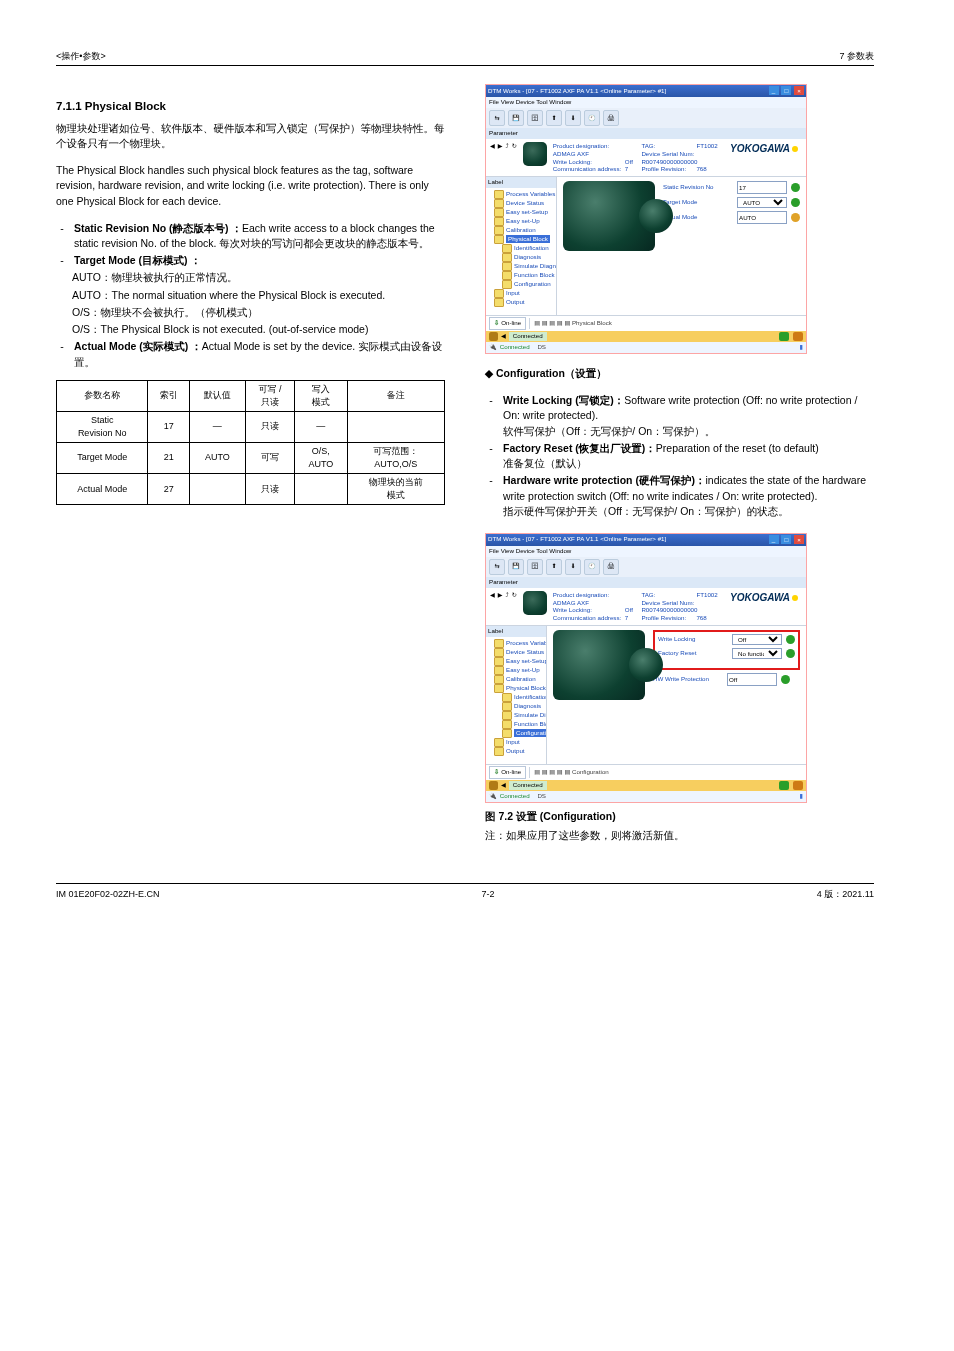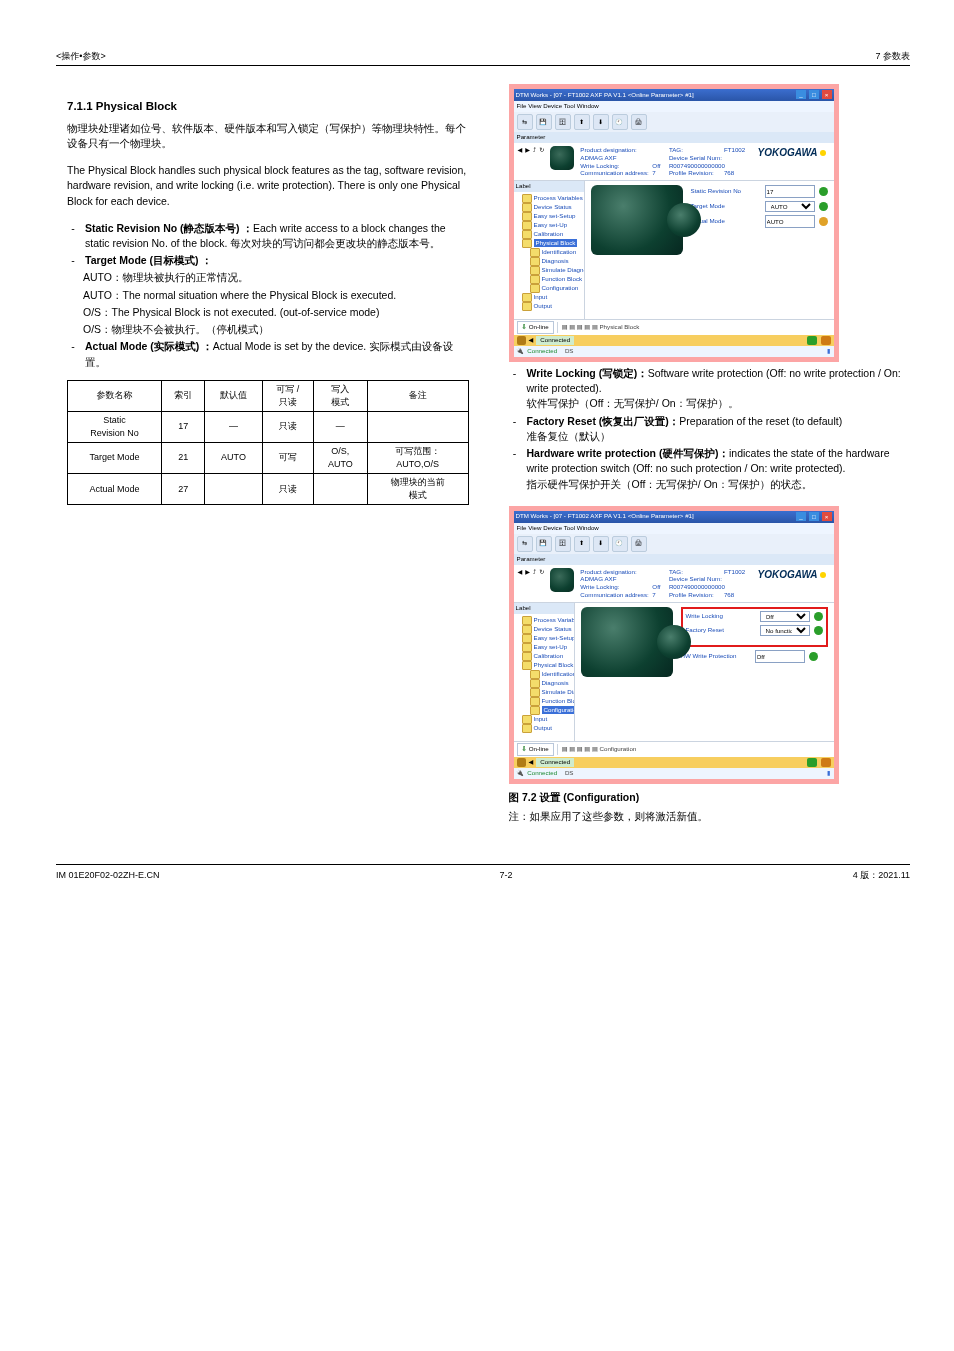--- a/index.html
+++ b/index.html
@@ -3,42 +3,41 @@
 <meta charset="utf-8">
 <style>
   body {
     margin: 0;
     padding: 0;
     font-family: Arial, sans-serif;
     background: #fff;
     width: 954px;
   }
   .page {
-    padding: 50px 44px 50px 56px;
+    padding: 50px 80px 50px 56px;
     position: relative;
     font-size: 10.5px;
     line-height: 1.45;
     color: #000;
   }
   .header-row {
     display: flex;
     justify-content: space-between;
     font-size: 9px;
     color: #000;
     margin-bottom: 2px;
   }
   .hr {
     border: none;
     border-top: 1px solid #000;
     margin: 2px 0 18px 0;
   }
   .two-col {
     display: flex;
     gap: 40px;
-    margin-left: 11px;
   }
   .col {
     flex: 1;
     min-width: 0;
   }
   .txt { margin: 0 0 12px 0; }
   .indent {
     display: flex;
     gap: 6px;
     margin: 0 0 2px 0;
@@ -68,21 +67,21 @@
 
   .fig-caption {
     font-weight: bold;
     font-size: 10.5px;
     margin: 6px 0 4px 0;
   }
 
   
   .screenshot {
     width: 320px;
-    border: 5px solid #fca5a5;
+    border: 1px solid #fca5a5;
     font-size: 6.2px;
     font-family: Tahoma, Arial, sans-serif;
     margin-bottom: 4px;
   }
   .titlebar {
     background: linear-gradient(#3b6ecf, #2a55a8);
     color: #fff;
     padding: 1px 2px;
     display: flex;
     justify-content: space-between;
@@ -284,25 +283,25 @@
       <div class="indent item">
           <span></span>
           <span>AUTO：物理块被执行的正常情况。</span>
         </div>
       <div class="indent item">
           <span></span>
           <span>AUTO：The normal situation where the Physical Block is executed.</span>
         </div>
       <div class="indent item">
           <span></span>
-          <span>O/S：The Physical Block is not executed. (out-of-service mode)</span>
+          <span>O/S：物理块不会被执行。（停机模式）</span>
         </div>
       <div class="indent item">
           <span></span>
-          <span>O/S：物理块不会被执行。（停机模式）</span>
+          <span>O/S：The Physical Block is not executed. (out-of-service mode)</span>
         </div>
       <div class="indent">
         <span class="bullet">-</span>
         <div><b>Actual Mode (实际模式) ：</b><span>Actual Mode is set by the device. 实际模式由设备设置。</span></div>
       </div>
 
       <table class="params">
         <thead>
           <tr>
             <th>参数名称</th>
@@ -448,31 +447,32 @@
               <span class="sock"></span>
               <span class="db"></span>
             </span>
         </div>
         <div class="statusbar2">
           <span class="connected"><span>🔌</span><span>Connected</span> &nbsp; <span class="dset">DS</span></span>
           <span class="flag">▮</span>
         </div>
       </div>
 
+      <p class="txt" style="margin-top:12px;"><b>◆ Configuration（设置）</b></p>
       <div class="indent">
           <span class="bullet">-</span>
           <div><b>Write Locking (写锁定)：</b><span>Software write protection (Off: no write protection / On: write protected).</span><br><span>软件写保护（Off：无写保护/ On：写保护）。</span></div>
         </div>
       <div class="indent">
           <span class="bullet">-</span>
           <div><b>Factory Reset (恢复出厂设置)：</b><span>Preparation of the reset (to default)</span><br><span>准备复位（默认）</span></div>
         </div>
       <div class="indent">
           <span class="bullet">-</span>
-          <div><b>Hardware write protection (硬件写保护)：</b><span>indicates the state of the hardware write protection switch (Off: no such protection / On: write protected).</span><br><span>指示硬件写保护开关（Off：无写保护/ On：写保护）的状态。</span></div>
+          <div><b>Hardware write protection (硬件写保护)：</b><span>indicates the state of the hardware write protection switch (Off: no write indicates / On: write protected).</span><br><span>指示硬件写保护开关（Off：无写保护/ On：写保护）的状态。</span></div>
         </div>
 
       <div class="screenshot" style="margin-top:14px;">
         <div class="titlebar">
           <span>DTM Works - [07 - FT1002 AXF PA V1.1 &lt;Online Parameter&gt; #1]</span>
           <span class="winbtns">
             <span class="min">_</span>
             <span class="max">□</span>
             <span class="close">×</span>
           </span>

